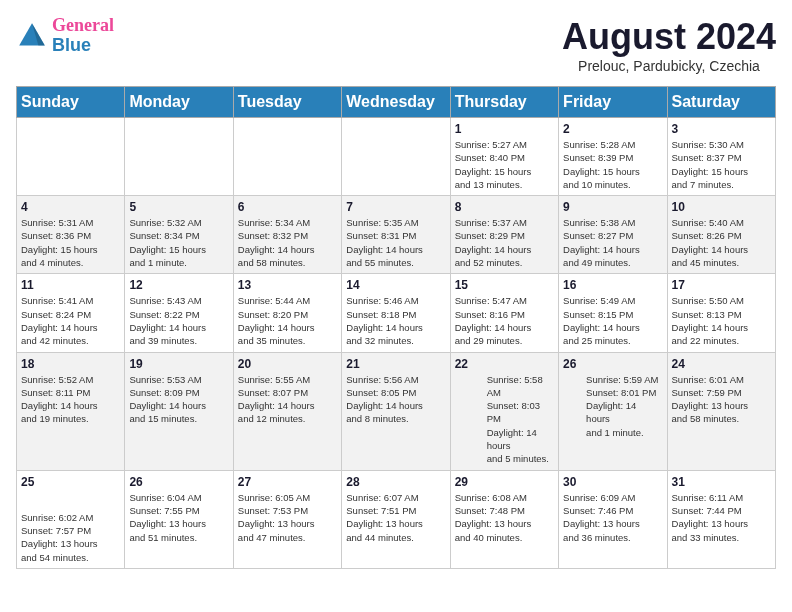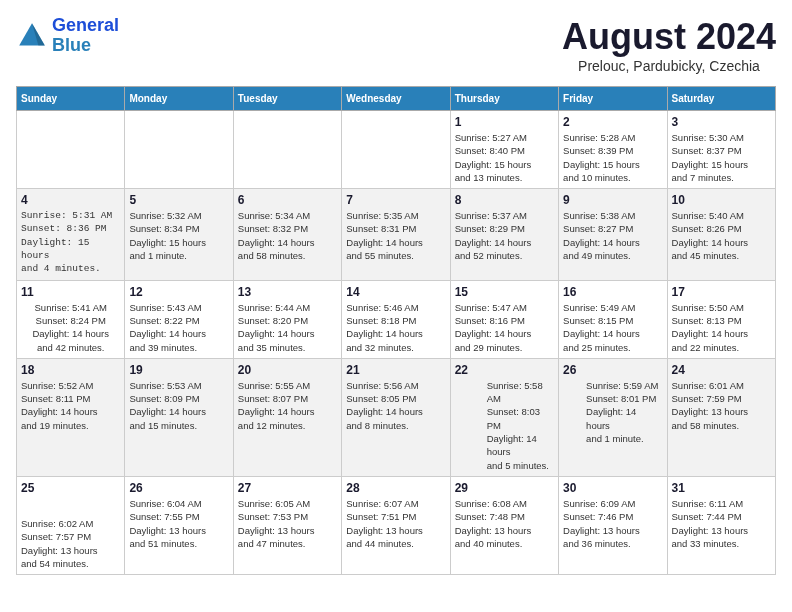--- a/index.html
+++ b/index.html
@@ -21,21 +21,22 @@
       align-items: center;
       gap: 4px;
     }
     .logo-text {
       font-size: 18px;
       font-weight: bold;
       color: #1a1a2e;
       line-height: 1.1;
     }
     .logo-text span {
-      color: #1d4ed8;
+      color: #ec4899;
+      font-family: Liberation Serif, serif;
     }
     .logo-icon {
       width: 32px;
       height: 32px;
     }
     .title-block {
       text-align: right;
     }
     .month-title {
       font-size: 36px;
@@ -50,21 +51,21 @@
     table {
       width: 100%;
       border-collapse: collapse;
       font-size: 10.5px;
     }
     thead tr th {
       background: #2980b9;
       color: #fff;
       padding: 6px 4px;
       text-align: left;
-      font-size: 10px;
+      font-size: 16px;
       font-weight: bold;
       border: 1px solid #aaa;
     }
     tbody tr td {
       border: 1px solid #ccc;
       vertical-align: top;
       padding: 4px;
       width: 14.28%;
       min-height: 80px;
       background: #fff;
@@ -142,21 +143,21 @@
           <span class="day-num">3</span>
           <div class="day-info" style="white-space: pre-line;">Sunrise: 5:30 AM
 Sunset: 8:37 PM
 Daylight: 15 hours
 and 7 minutes.</div>
         </td>
       </tr>
       <tr>
         <td>
           <span class="day-num">4</span>
-          <div class="day-info" style="white-space: pre-line; font-family: Liberation Mono, monospace;">Sunrise: 5:31 AM
+          <div class="day-info" style="white-space: pre-line;">Sunrise: 5:31 AM
 Sunset: 8:36 PM
 Daylight: 15 hours
 and 4 minutes.</div>
         </td>
         <td>
           <span class="day-num">5</span>
           <div class="day-info" style="white-space: pre-line;">Sunrise: 5:32 AM
 Sunset: 8:34 PM
 Daylight: 15 hours
 and 1 minute.</div>
@@ -193,21 +194,21 @@
           <span class="day-num">10</span>
           <div class="day-info" style="white-space: pre-line;">Sunrise: 5:40 AM
 Sunset: 8:26 PM
 Daylight: 14 hours
 and 45 minutes.</div>
         </td>
       </tr>
       <tr>
         <td>
           <span class="day-num">11</span>
-          <div class="day-info" style="white-space: pre-line; text-align: center;">Sunrise: 5:41 AM
+          <div class="day-info" style="white-space: pre-line;">Sunrise: 5:41 AM
 Sunset: 8:24 PM
 Daylight: 14 hours
 and 42 minutes.</div>
         </td>
         <td>
           <span class="day-num">12</span>
           <div class="day-info" style="white-space: pre-line;">Sunrise: 5:43 AM
 Sunset: 8:22 PM
 Daylight: 14 hours
 and 39 minutes.</div>

